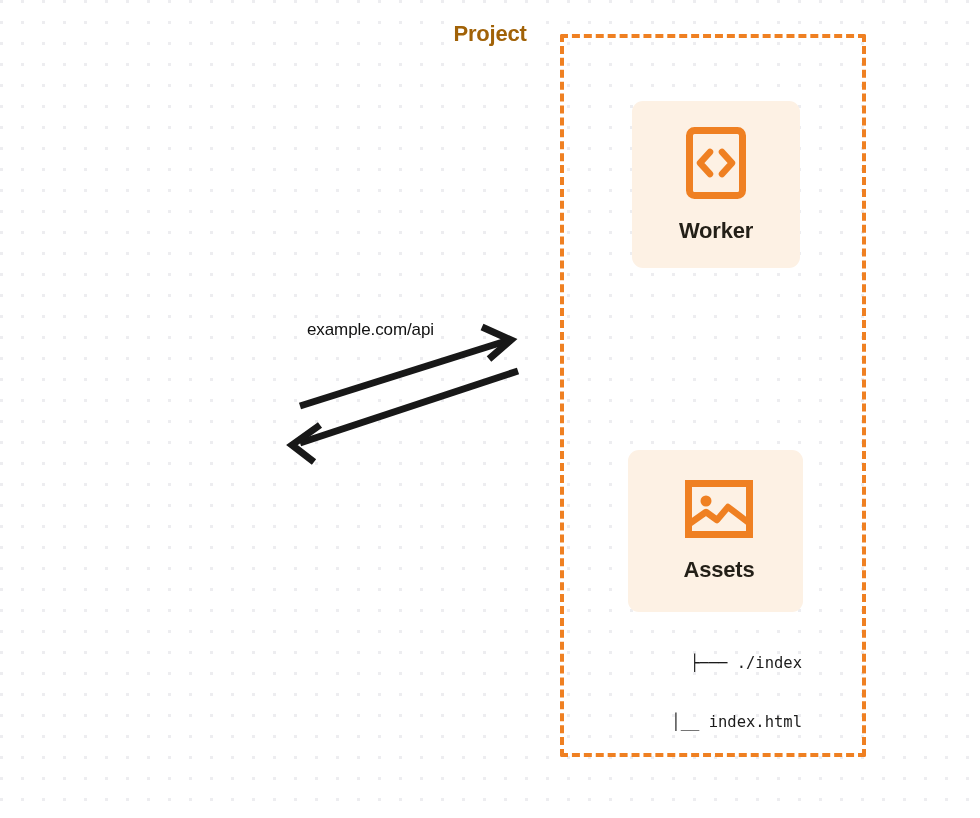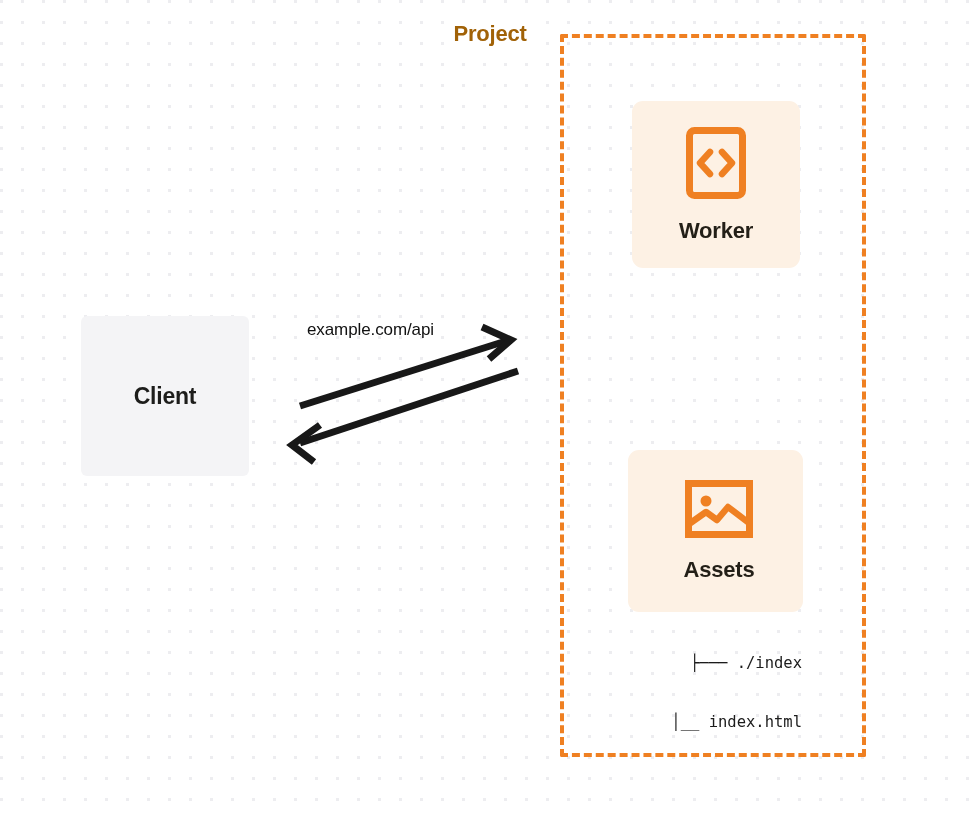--- a/index.html
+++ b/index.html
@@ -155,23 +155,20 @@
   }
   .file-tree .row {
     display: block;
   }
 </style>
 </head>
 <body>
 
 <div id="canvas">
 
-  <div class="client-box">
-    <div class="client-label">Client</div>
-  </div>
 
   <svg class="arrows-svg" viewBox="0 0 980 818">
 
     <line class="arrow-line" x1="300" y1="406" x2="506" y2="341"></line>
     <polyline class="arrow-head" points="482,327 511,340 489,359"></polyline>
 
     <line class="arrow-line" x1="518" y1="371" x2="300" y2="443"></line>
     <polyline class="arrow-head" points="320,425 292,445 314,462"></polyline>
   </svg>
 

